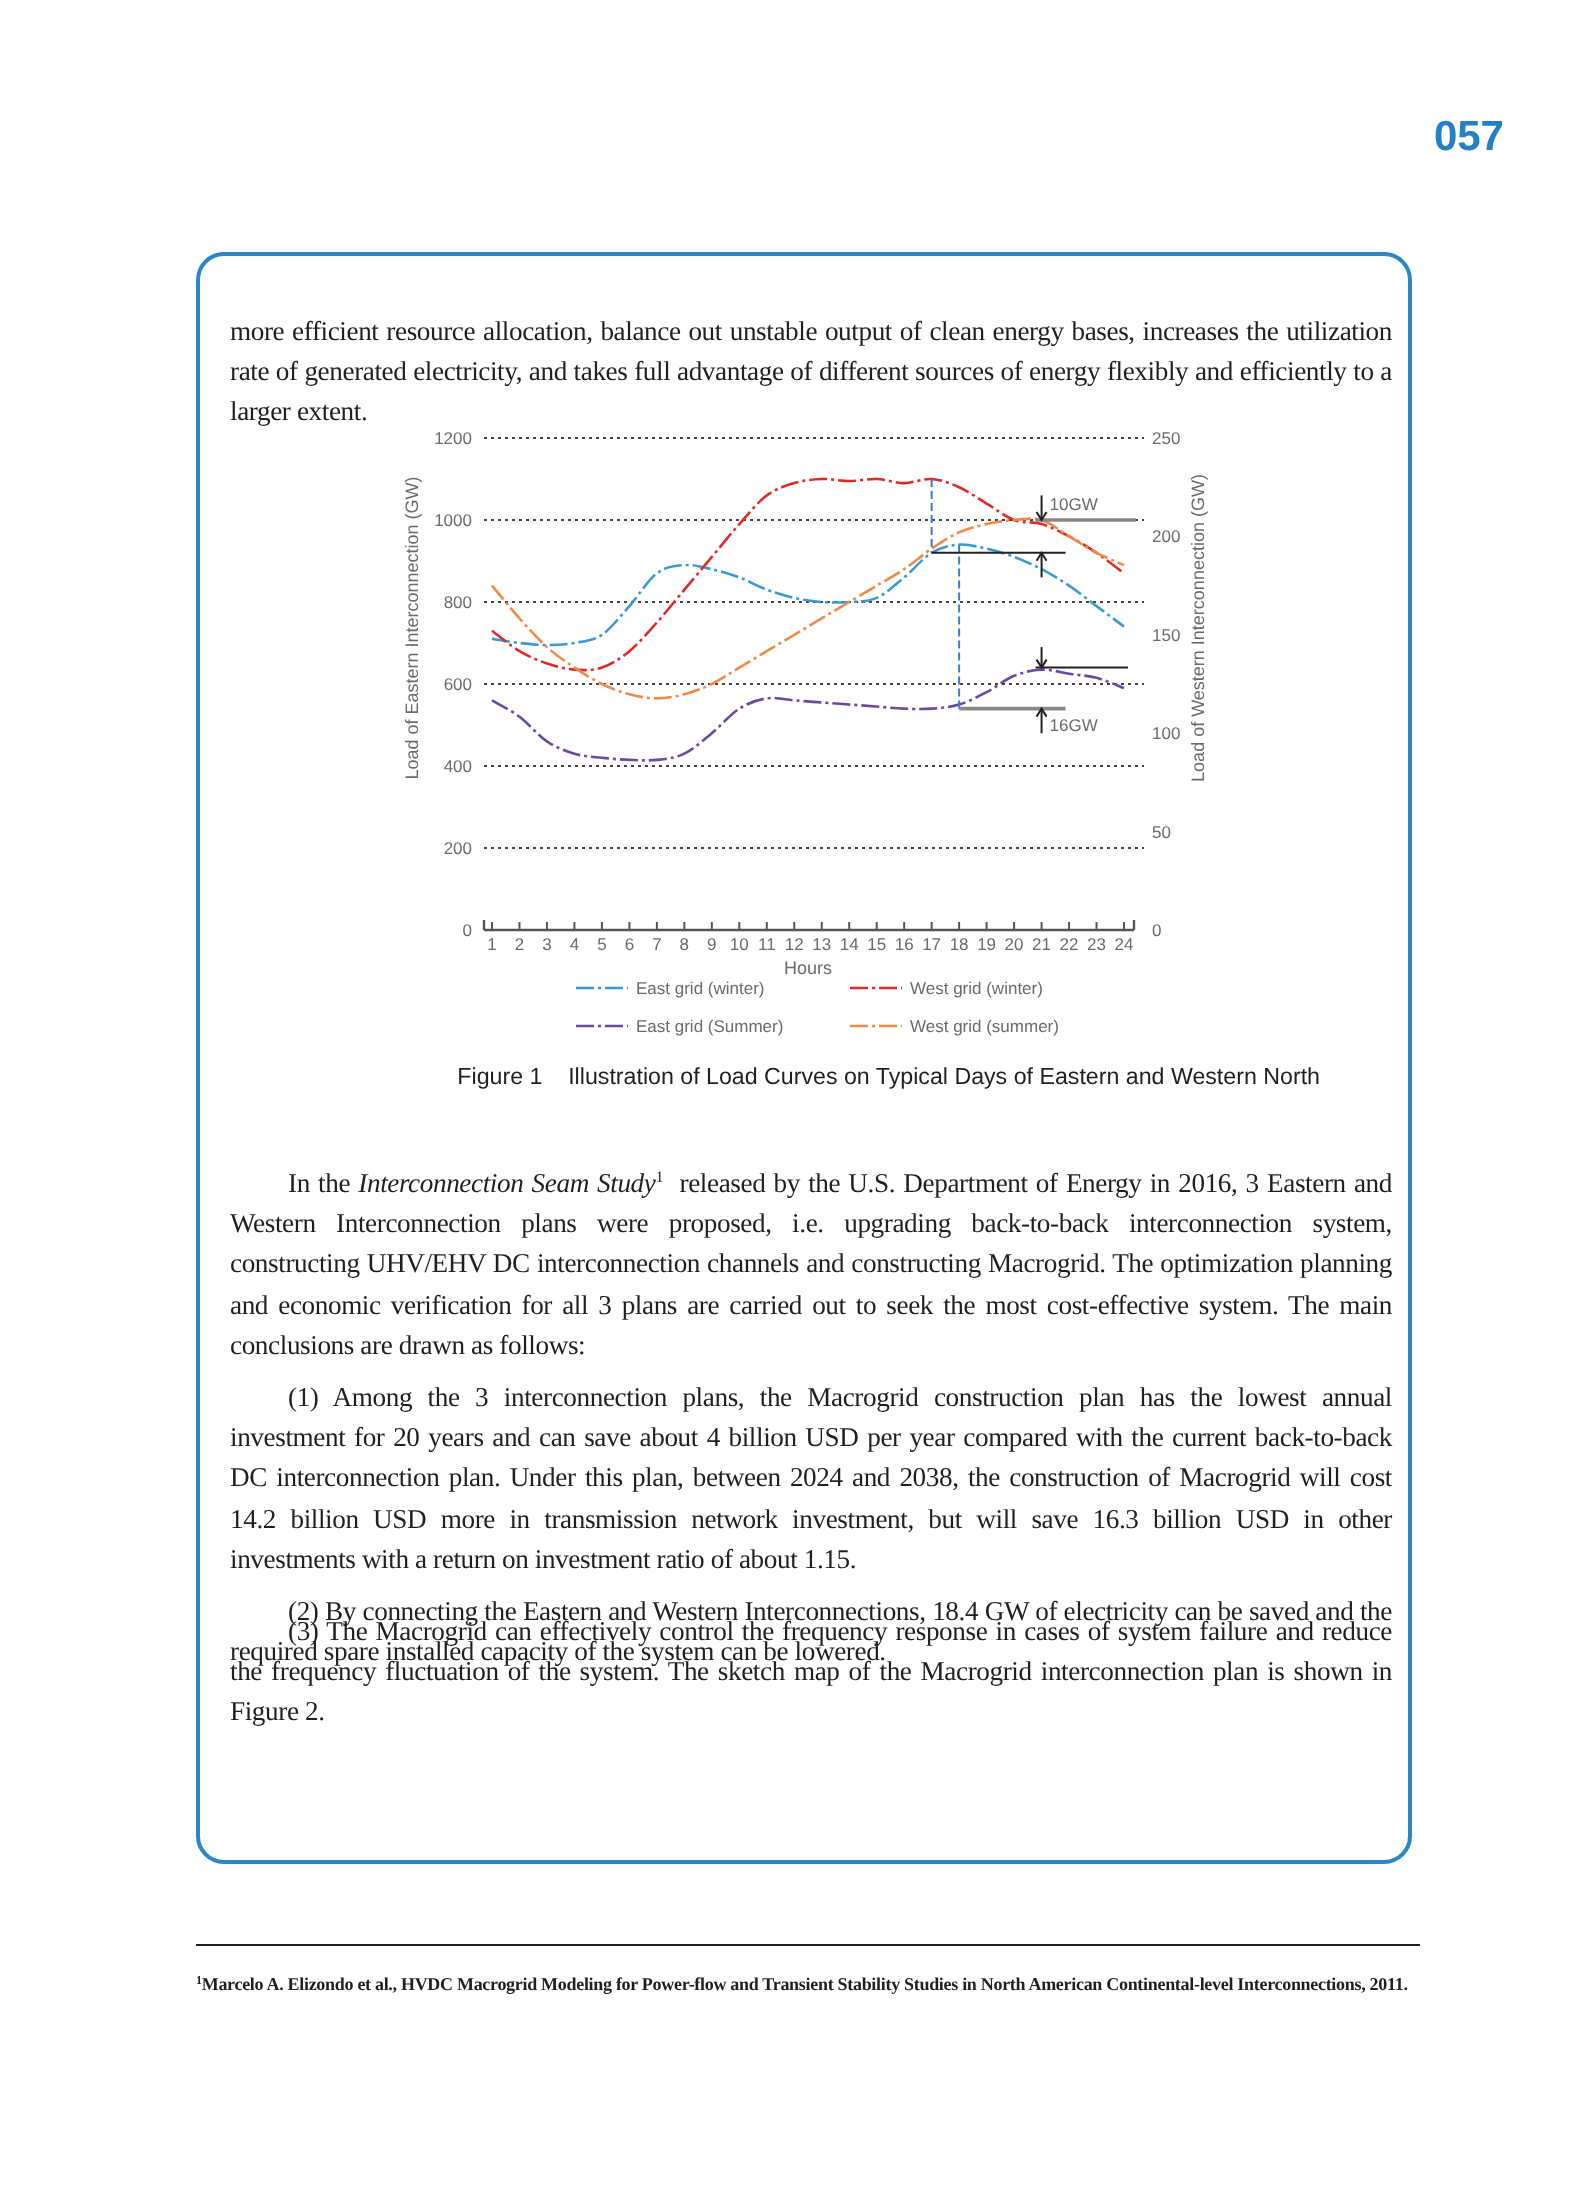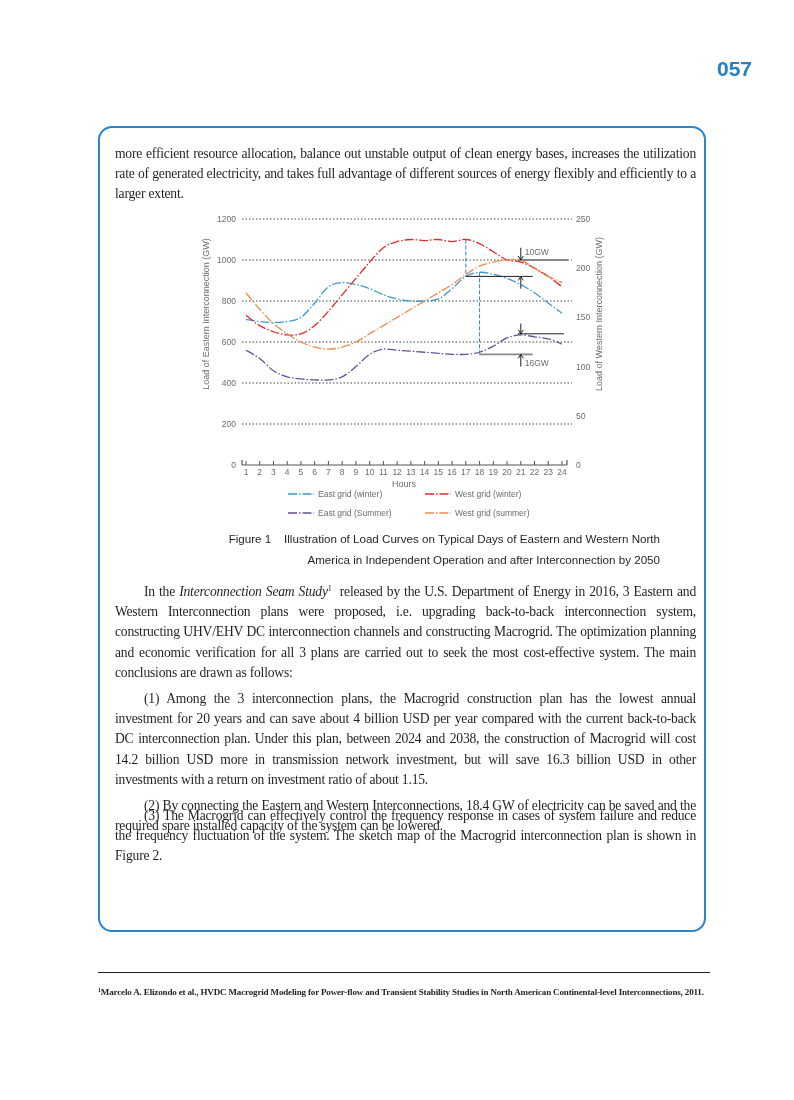--- a/index.html
+++ b/index.html
@@ -3,21 +3,21 @@
 <meta charset="utf-8">
 <style>
   html, body { margin: 0; padding: 0; background: #ffffff; }
   body { width: 794px; height: 1100px; position: relative; overflow: hidden; font-family: "Liberation Serif", serif; color: #231f20; }
   .page-number { position: absolute; top: 57px; right: 42px; font-family: "Liberation Sans", sans-serif; font-weight: bold; font-size: 21px; color: #2580c3; margin-left: 43px; }
   .box { position: absolute; left: 98px; top: 126px; width: 608px; height: 806px; border: 2px solid #2a86c8; border-radius: 14px; box-sizing: border-box; }
   .para { position: absolute; left: 115px; width: 581px; font-size: 13.6px; line-height: 20.2px; text-align: justify; letter-spacing: -0.2px; }
   .para.indent { text-indent: 29px; }
   .para i { font-style: italic; }
   .para sup { font-size: 8px; vertical-align: 5px; line-height: 0; }
-  #p0 { top: 144px; }
+  #p0 { top: 156px; }
   #p1 { top: 582px; }
   #p2 { top: 689px; }
   #p3 { top: 796px; }
   #p4 { top: 806px; }
   .caption { position: absolute; left: 150px; width: 510px; top: 528px; text-align: right; font-family: "Liberation Sans", sans-serif; font-size: 11.6px; line-height: 21px; color: #231f20; }
   #chart { position: absolute; left: 190px; top: 208px; width: 430px; height: 320px; }
   #chart text { font-family: "Liberation Sans", sans-serif; fill: #6b6b6b; }
   .footrule { position: absolute; left: 98px; top: 972px; width: 612px; height: 1px; background: #231f20; }
   .footnote { position: absolute; left: 98px; top: 985px; width: 614px; font-size: 9px; line-height: 14px; font-weight: bold; text-align: justify; letter-spacing: -0.15px; }
   .footnote sup { font-size: 6px; vertical-align: 3px; line-height: 0; }
@@ -144,21 +144,20 @@
       <text x="265" y="289" font-size="8.5">West grid (winter)</text>
       <line x1="98" x2="124" y1="305" y2="305" stroke="#6a4c9c" stroke-width="1.3" stroke-dasharray="9,2,1.5,2"></line>
       <text x="128" y="308" font-size="8.5">East grid (Summer)</text>
       <line x1="235" x2="261" y1="305" y2="305" stroke="#f08a4b" stroke-width="1.3" stroke-dasharray="9,2,1.5,2"></line>
       <text x="265" y="308" font-size="8.5">West grid (summer)</text>
     </g>
 </svg>
 
 <div class="caption">
   <div style="white-space:pre">Figure 1    Illustration of Load Curves on Typical Days of Eastern and Western North</div>
-  <div>America in Independent Operation and after Interconnection by 2050</div>
 </div>
 
 <div class="para indent" id="p1"><span>In the </span><i>Interconnection Seam Study</i><sup>1</sup><span style="white-space:pre-wrap">  released by the U.S. Department of Energy in 2016, 3 Eastern and Western Interconnection plans were proposed, i.e. upgrading back-to-back interconnection system, constructing UHV/EHV DC interconnection channels and constructing Macrogrid. The optimization planning and economic verification for all 3 plans are carried out to seek the most cost-effective system. The main conclusions are drawn as follows:</span></div>
 
 <div class="para indent" id="p2">(1) Among the 3 interconnection plans, the Macrogrid construction plan has the lowest annual investment for 20 years and can save about 4 billion USD per year compared with the current back-to-back DC interconnection plan. Under this plan, between 2024 and 2038, the construction of Macrogrid will cost 14.2 billion USD more in transmission network investment, but will save 16.3 billion USD in other investments with a return on investment ratio of about 1.15.</div>
 <div class="para indent" id="p3">(2) By connecting the Eastern and Western Interconnections, 18.4 GW of electricity can be saved and the required spare installed capacity of the system can be lowered.</div>
 <div class="para indent" id="p4">(3) The Macrogrid can effectively control the frequency response in cases of system failure and reduce the frequency fluctuation of the system. The sketch map of the Macrogrid interconnection plan is shown in Figure 2.</div>
 
 <div class="footrule"></div>
 <div class="footnote"><sup>1</sup><span>Marcelo A. Elizondo et al., HVDC Macrogrid Modeling for Power-flow and Transient Stability Studies in North American Continental-level Interconnections, 2011.</span></div>

